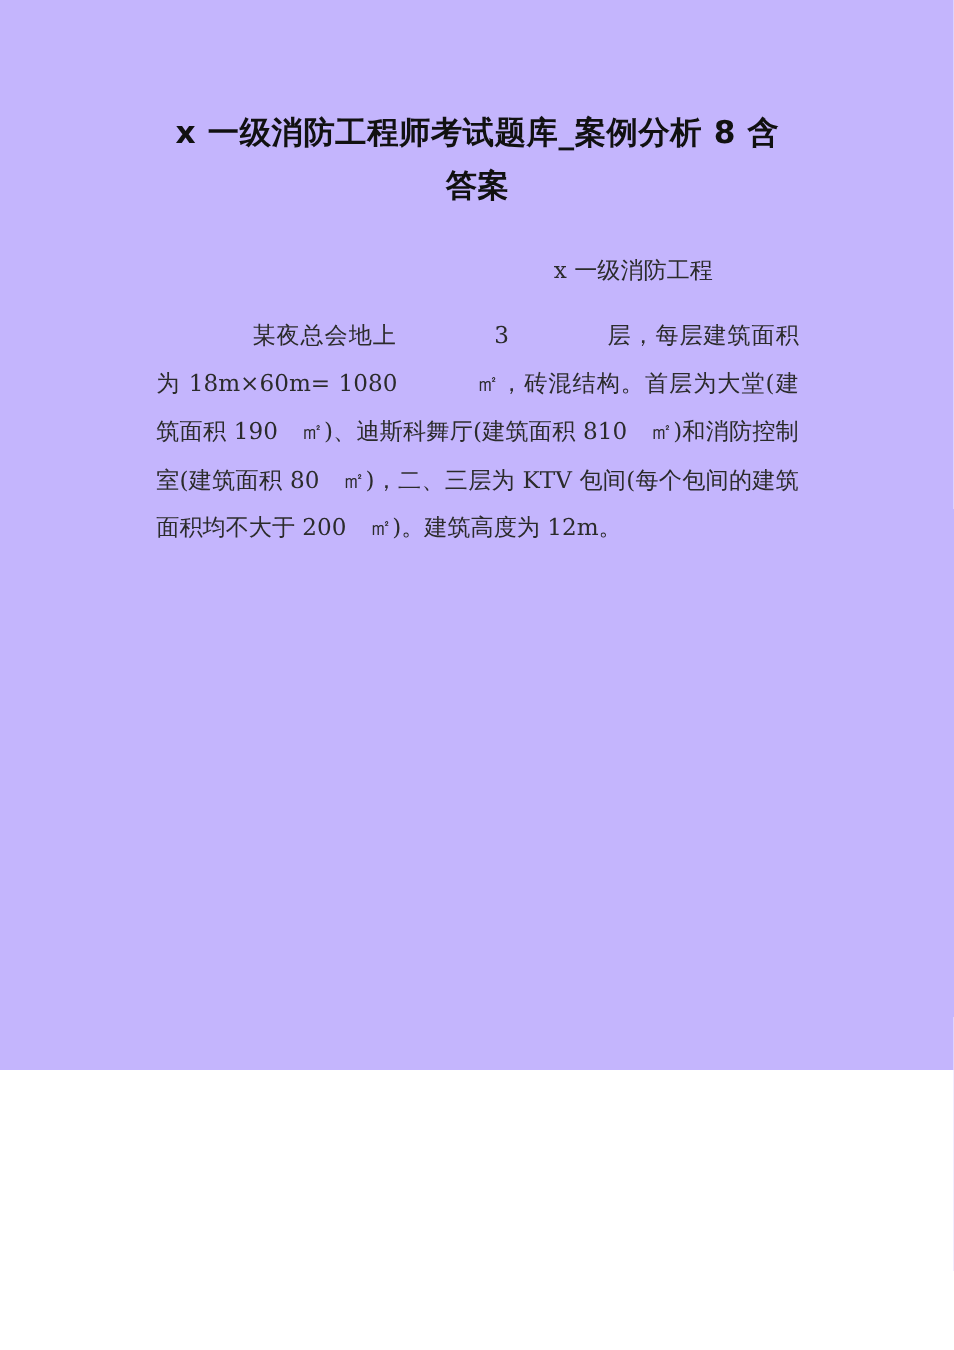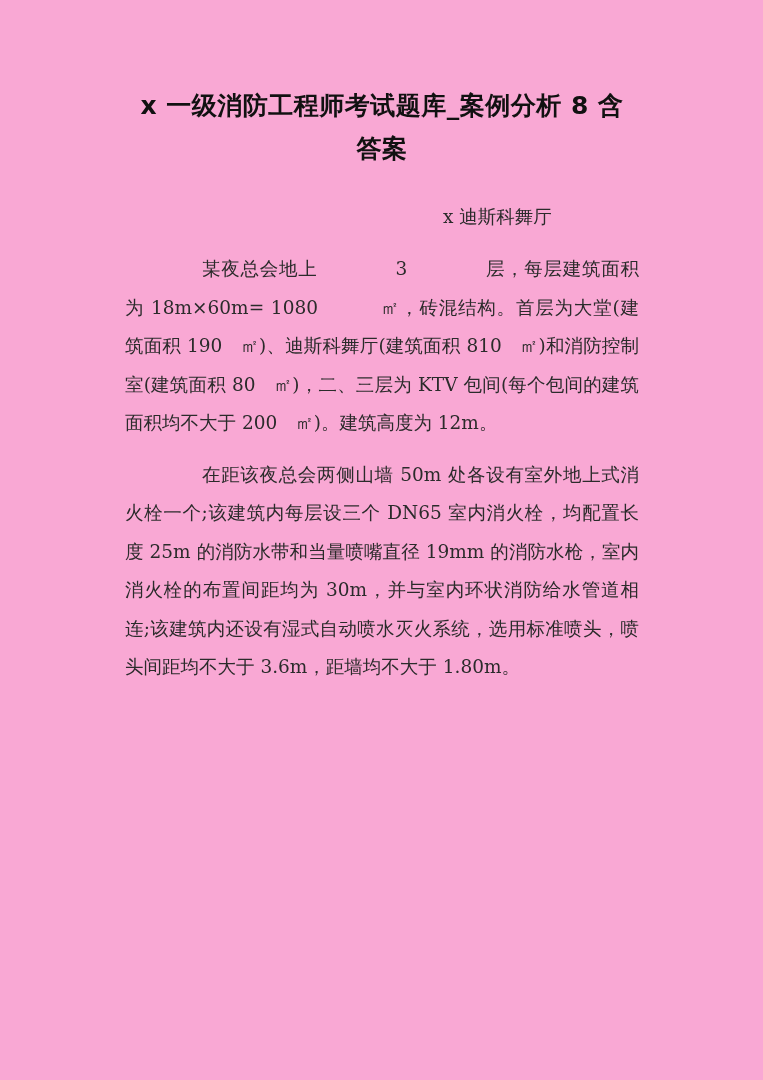--- a/index.html
+++ b/index.html
@@ -4,22 +4,22 @@
 <style>
   html, body {
     margin: 0;
     padding: 0;
     background: #ffffff;
   }
 
   .page {
     position: relative;
     width: 763px;
-    height: 1080px;
-    background: #f9a8d4;
+    height: 856px;
+    background: #c4b5fd;
     overflow: hidden;
     font-family: "DejaVu Serif", "Liberation Serif", serif;
     color: #1a1a1a;
     box-sizing: border-box;
   }
 
   .doc-body {
     position: absolute;
     left: 113px;
     top: 0;
@@ -82,23 +82,22 @@
 </style>
 </head>
 <body>
 
 <div class="page">
 
   <div class="doc-body">
 
     <h1 class="doc-title"><span>x 一级消防工程师考试题库_案例分析 8 含</span><br><span>答案</span></h1>
 
-    <p class="repeat-head"><span class="lead-pad"></span><span>x 迪斯科舞厅</span><br></p>
+    <p class="repeat-head"><span class="lead-pad"></span><span>x 一级消防工程</span><br></p>
 
     <p class="para indent gap-2"><span>某夜总会地上</span><span class="gap-xl"></span><span>3</span><span class="gap-xl"></span><span>层，每层建筑面积为 18m×60m= 1080</span><span class="gap-l"></span><span>㎡，砖混结构。首层为大堂(建筑面积 190</span><span class="gap-s"></span><span>㎡)、迪斯科舞厅(建筑面积 810</span><span class="gap-s"></span><span>㎡)和消防控制室(建筑面积 80</span><span class="gap-s"></span><span>㎡)，二、三层为 KTV 包间(每个包间的建筑面积均不大于 200</span><span class="gap-s"></span><span>㎡)。建筑高度为 12m。</span></p>
 
-    <p class="para indent gap-1">在距该夜总会两侧山墙 50m 处各设有室外地上式消火栓一个;该建筑内每层设三个 DN65 室内消火栓，均配置长度 25m 的消防水带和当量喷嘴直径 19mm 的消防水枪，室内消火栓的布置间距均为 30m，并与室内环状消防给水管道相连;该建筑内还设有湿式自动喷水灭火系统，选用标准喷头，喷头间距均不大于 3.6m，距墙均不大于 1.80m。</p>
 
 
 
   </div>
 
 </div>
 
 </body></html>

